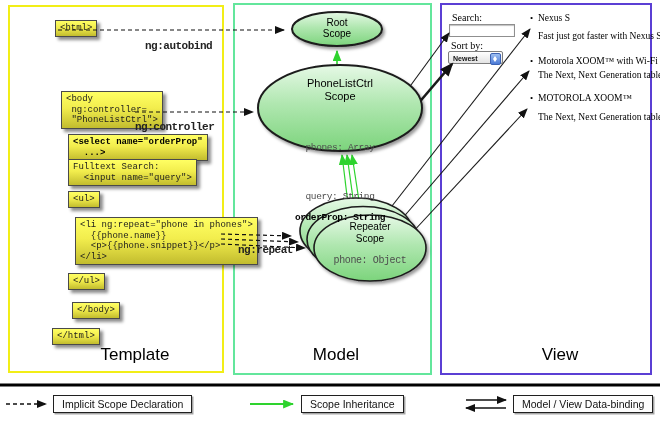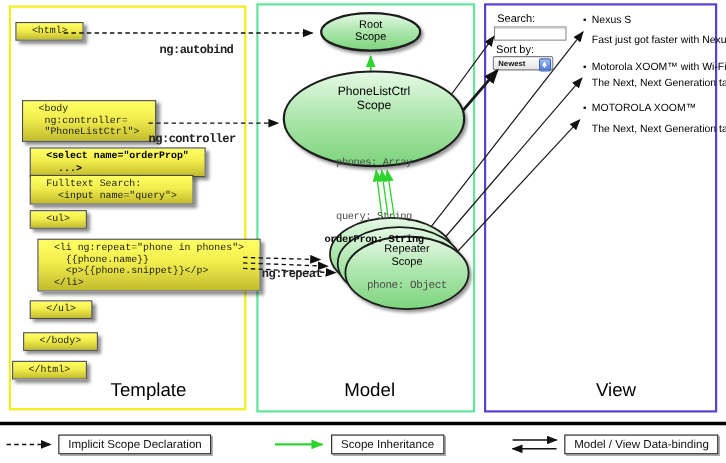--- a/index.html
+++ b/index.html
@@ -5,41 +5,41 @@
   html,body{margin:0;padding:0;background:#fff;}
   #canvas{position:relative;width:660px;height:421px;background:#fff;overflow:hidden;
           font-family:"Liberation Sans",sans-serif;}
   
   .panel{position:absolute;background:#fff;z-index:1;}
   #panel-template{left:8px;top:5px;width:212px;height:364px;border:2px solid #f2ee17;}
   #panel-model{left:233px;top:3px;width:195px;height:368px;border:2px solid #63e69c;}
   #panel-view{left:440px;top:3px;width:208px;height:368px;border:2px solid #5b3fd4;}
   .panel-title{position:absolute;z-index:2;font-size:17px;color:#000;text-align:center;width:110px;}
   
-  .code-box{position:absolute;z-index:2;padding:2px 14px;
+  .code-box{position:absolute;z-index:2;padding:2px 4px;
     font-family:"Liberation Mono",monospace;font-size:9px;line-height:10.5px;color:#1c1c1c;
     white-space:pre;background:linear-gradient(180deg,#ffff63 0%,#f2ed4d 45%,#c2bc2e 100%);
-    border:1px solid #4a4a4a;box-shadow:3px 3px 3px rgba(0,0,0,0.45);}
+    border:1px solid #4a4a4a;box-shadow:3px 3px 3px rgba(0,0,0,0.45);margin-left:41px;}
   .code-box.bold{font-weight:bold;color:#000;}
   
   .edge-label{position:absolute;z-index:4;font-family:"Liberation Mono",monospace;
     font-weight:bold;font-size:11px;color:#222;letter-spacing:-0.5px;margin-top:24px;}
   
   .scope-text{position:absolute;z-index:4;text-align:center;color:#000;white-space:pre-line;}
   #root-label{left:292px;top:17px;width:90px;font-size:10px;line-height:11px;}
   #plc-title{left:258px;top:77px;width:164px;font-size:11px;line-height:13px;}
   #plc-props{left:258px;top:104px;width:164px;font-family:"Liberation Mono",monospace;
              font-size:9.5px;line-height:10.5px;letter-spacing:-0.4px;}
   #plc-props .gray{display:block;color:#4d4d4d;margin-top:28px;}
   #plc-props .strong{display:block;color:#000;font-weight:bold;}
   #repeater-label{left:314px;top:221px;width:112px;font-size:10px;line-height:12px;}
   #repeater-prop{left:314px;top:255px;width:112px;font-family:"Liberation Mono",monospace;
                  font-size:10px;color:#4d4d4d;letter-spacing:-0.4px;}
   
-  .serif{font-family:Liberation Sans, sans-serif;}
+  .serif{font-family:Liberation Serif, serif;}
   #search-label{position:absolute;z-index:2;left:452px;top:12px;font-size:10px;}
   #search-input{position:absolute;z-index:2;left:449px;top:24px;width:64px;height:11px;
     border:1px solid #8f8f8f;background:#fff;box-shadow:inset 0 1px 1px rgba(0,0,0,0.25);padding:0;}
   #sort-label{position:absolute;z-index:2;left:451px;top:40px;font-size:10px;}
   #sort-select{position:absolute;z-index:2;left:448px;top:51px;width:55px;height:13px;
     border:1px solid #7d7d7d;border-radius:2px;background:linear-gradient(#ffffff,#e3e3e3);
     font-size:7px;font-weight:bold;color:#111;line-height:13px;padding-left:4px;box-sizing:border-box;}
   #sort-stepper{position:absolute;right:1px;top:1px;width:9px;height:9.5px;border-radius:2px;
     background:linear-gradient(#9dbff2 0%,#4a79d6 100%);border:1px solid #3c63b4;}
   #sort-stepper:before,#sort-stepper:after{content:"";position:absolute;left:2px;border-left:2.5px solid transparent;
@@ -76,21 +76,21 @@
   <div class="code-box bold" style="left:27px;top:134px;">&lt;select name="orderProp"
   ...&gt;</div>
   <div class="code-box" style="left:27px;top:159px;">Fulltext Search:
   &lt;input name="query"&gt;</div>
   <div class="code-box" style="left:27px;top:191px;">&lt;ul&gt;</div>
   <div class="code-box" style="left:34px;top:217px;">&lt;li ng:repeat="phone in phones"&gt;
   {{phone.name}}
   &lt;p&gt;{{phone.snippet}}&lt;/p&gt;
 &lt;/li&gt;</div>
   <div class="code-box" style="left:27px;top:273px;">&lt;/ul&gt;</div>
-  <div class="code-box" style="left:21px;top:302px;">&lt;/body&gt;</div>
+  <div class="code-box" style="left:31px;top:302px;">&lt;/body&gt;</div>
   <div class="code-box" style="left:11px;top:328px;">&lt;/html&gt;</div>
 
   <div class="edge-label" style="left:145px;top:16px;">ng:autobind</div>
   <div class="edge-label" style="left:135px;top:97px;">ng:controller</div>
   <div class="edge-label" style="left:238px;top:220px;">ng:repeat</div>
 
   <div id="search-label" class="serif">Search:</div>
   <input id="search-input" value="" style="">
   <div id="sort-label" class="serif">Sort by:</div>
   <div id="sort-select">

